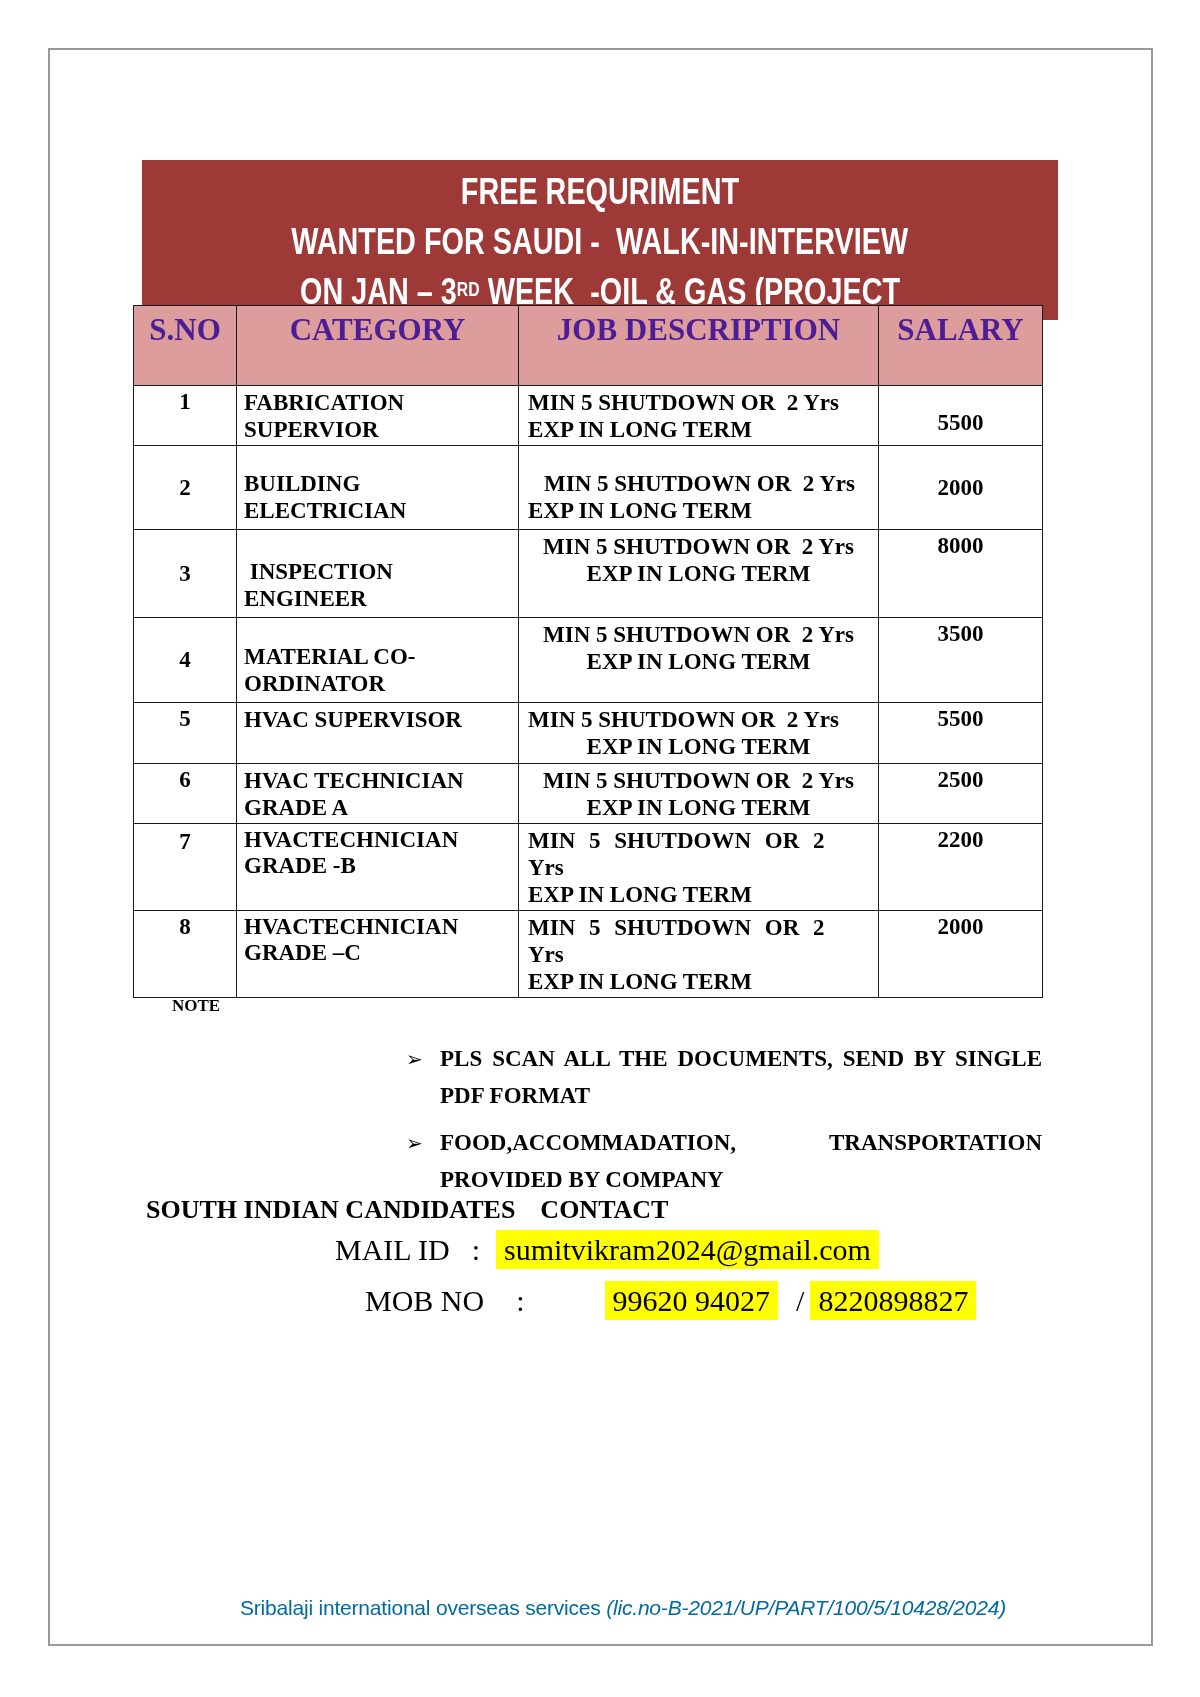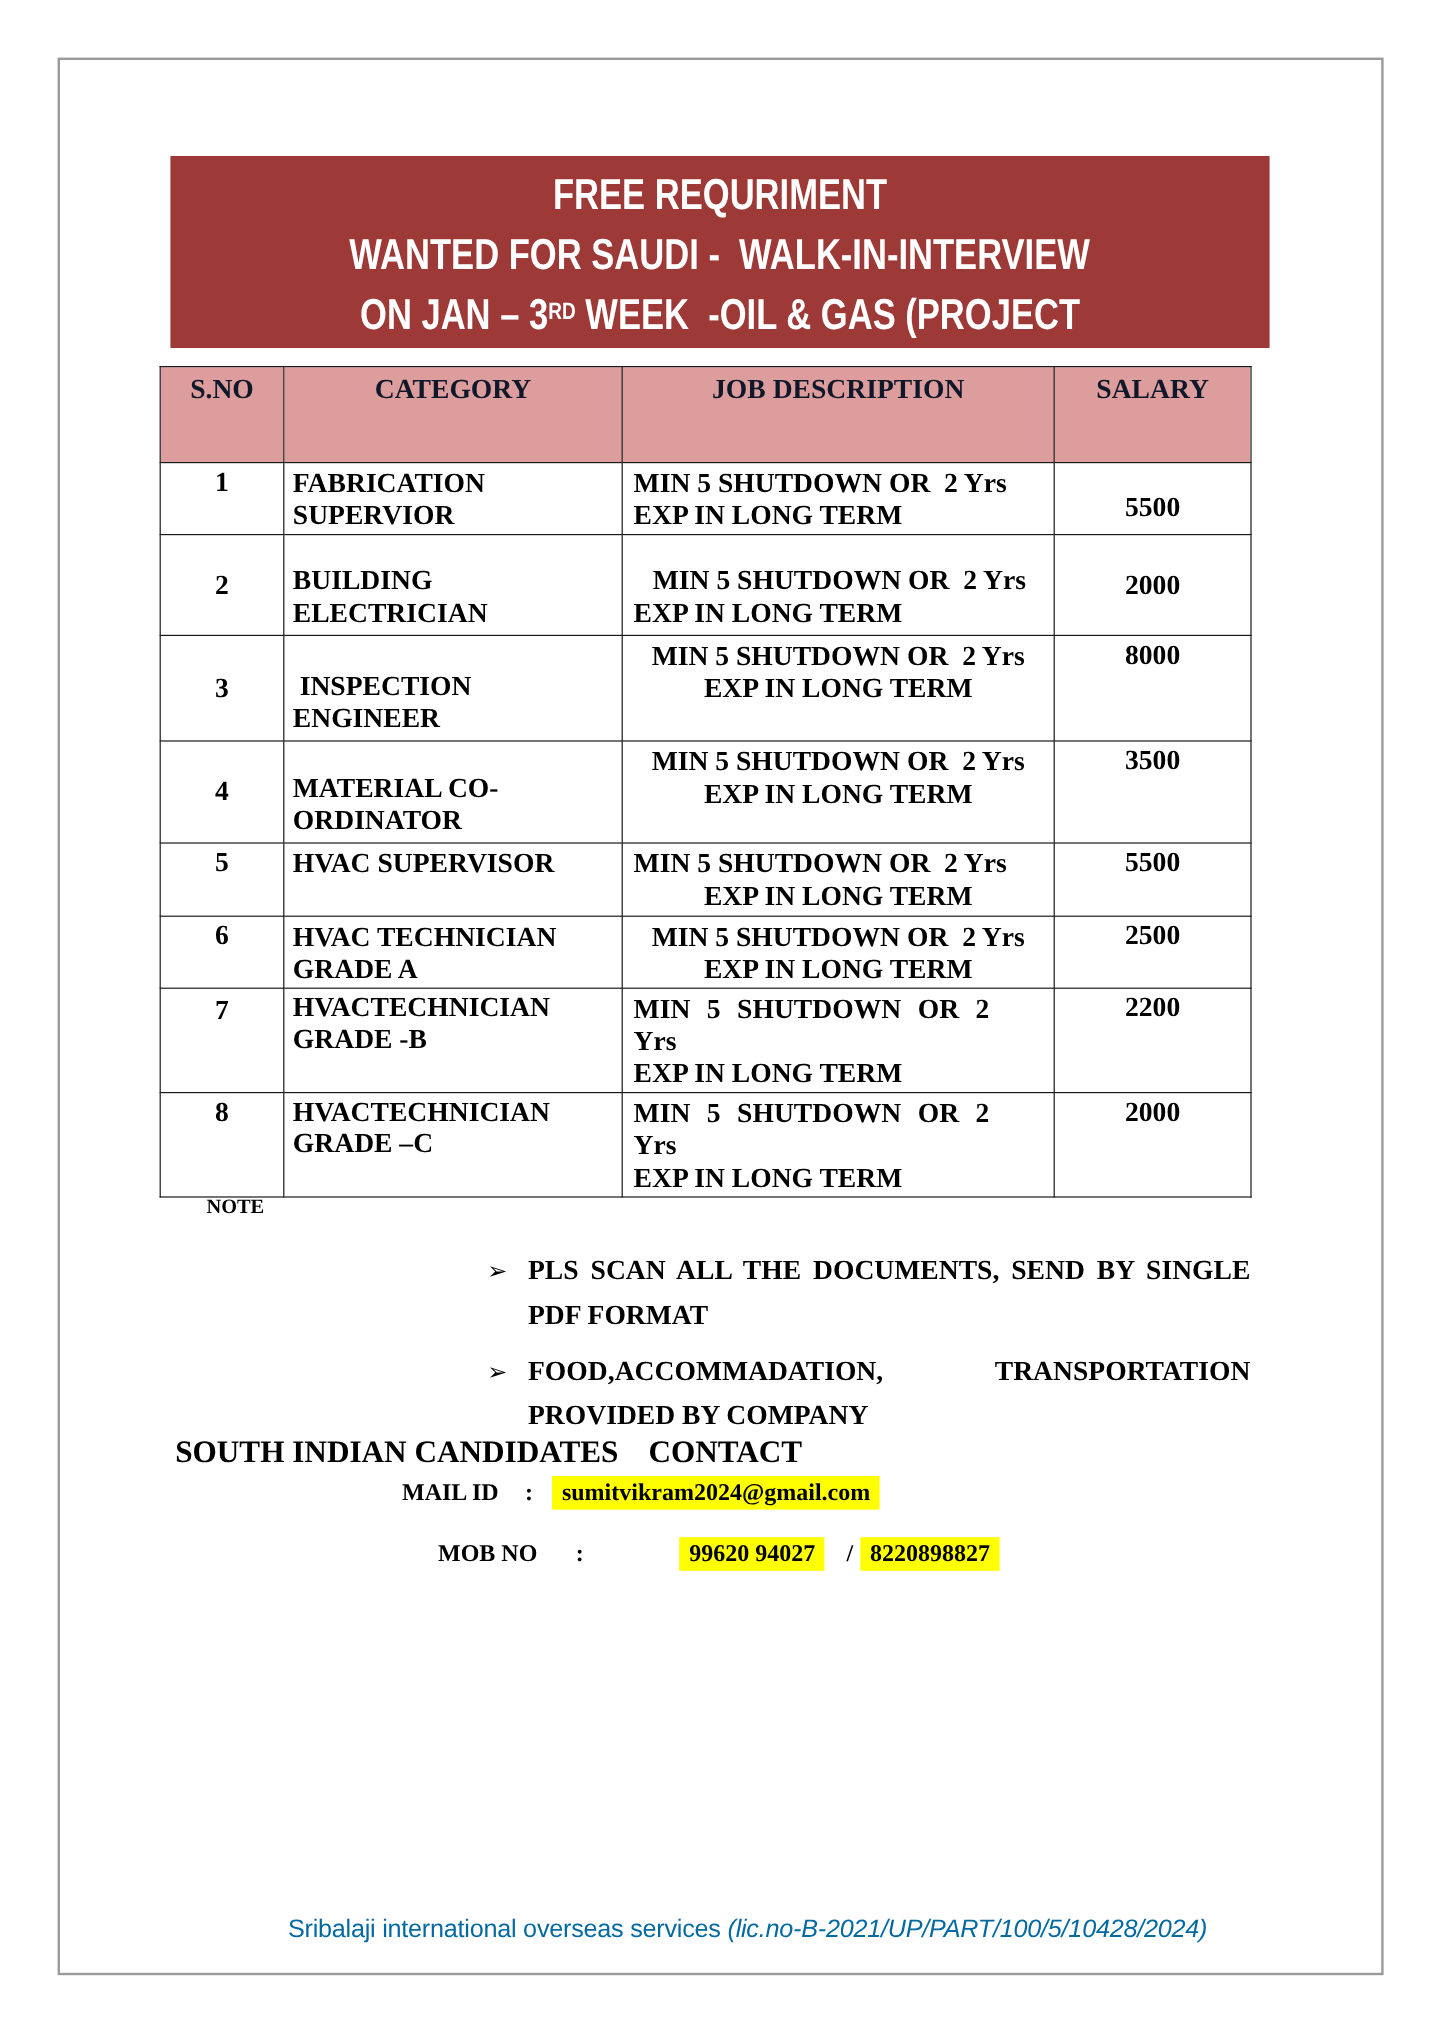--- a/index.html
+++ b/index.html
@@ -7,37 +7,37 @@
   .page {
     position:relative; width:1200px; height:1697px; background:#ffffff;
     font-family:"Liberation Serif", serif; color:#000; overflow:hidden;
   }
   .frame {
     position:absolute; left:48px; top:48px; width:1105px; height:1598px;
     border:2px solid #9a9a9a; background:#ffffff;
   }
   
   .banner {
-    position:absolute; left:142px; top:130px; width:916px; height:160px;
+    position:absolute; left:142px; top:160px; width:916px; height:160px;
     background:#9d3a38; color:#ffffff; text-align:center;
     font-family:"Liberation Sans", sans-serif; font-weight:bold;
     padding-top:7px;
   }
   .banner-line { display:block; height:50px; line-height:50px; white-space:pre; font-size:36px; }
   .banner-line > span.squeeze { display:inline-block; transform:scaleX(0.8); transform-origin:center; white-space:pre; }
   .sup { font-size:0.55em; position:relative; top:-0.42em; }
   
   table.jobtable {
     position:absolute; left:133px; top:305px;
     border-collapse:collapse; table-layout:fixed; width:909px;
     font-weight:bold;
   }
   .jobtable td, .jobtable th { border:1.5px solid #1a1a1a; overflow:hidden; }
   .jobtable th {
-    background:#dc9d9c; color:#0f172a; font-size:23px; font-weight:bold;
+    background:#dc9d9c; color:#4c1d95; font-size:31px; font-weight:bold;
     vertical-align:top; padding-top:6px; text-align:center;
   }
   .jobtable td { font-size:23px; }
   tr.hrow { height:80px; }
   tr.r1 { height:60px; } tr.r2 { height:84px; } tr.r3 { height:88px; }
   tr.r4 { height:85px; } tr.r5 { height:61px; } tr.r6 { height:57px; }
   tr.r7 { height:60px; } tr.r8 { height:55px; }
   .c-sno { text-align:center; }
   .c-cat { padding:16px 6px 2px 7px; line-height:27px; }
   .c-desc { padding:2px 9px; line-height:27px; }
@@ -56,21 +56,21 @@
   .note-title { position:absolute; left:172px; top:996px; font-size:17px; font-weight:bold; }
   .bullets { position:absolute; left:406px; top:1040px; width:636px; font-size:23px; font-weight:bold; }
   .bullet { position:relative; padding-left:34px; line-height:37px; text-align:justify; margin-bottom:10px; }
   .bullet .glyph {
     position:absolute; left:0; top:1px; font-family:"DejaVu Sans", sans-serif;
     font-size:20px; font-weight:normal;
   }
   
   .south { position:absolute; left:146px; top:1195px; font-size:26px; font-weight:bold; }
   .south .gap { margin-left:25px; }
-  .contact-line { position:absolute; font-size:20px; font-weight:bold; white-space:nowrap; }
+  .contact-line { position:absolute; font-size:30px; font-weight:normal; white-space:nowrap; }
   .mail-line { left:335px; top:1233px; }
   .mob-line  { left:365px; top:1284px; }
   .hl { background:#ffff00; padding:3px 8px; }
   .mail-line .sep { margin-left:22px; }
   .mail-line .hl  { margin-left:16px; }
   .mob-line .sep  { margin-left:32px; }
   .mob-line .hl1  { margin-left:80px; }
   .mob-line .slash{ margin-left:18px; }
   .mob-line .hl2  { margin-left:6px; }
   

